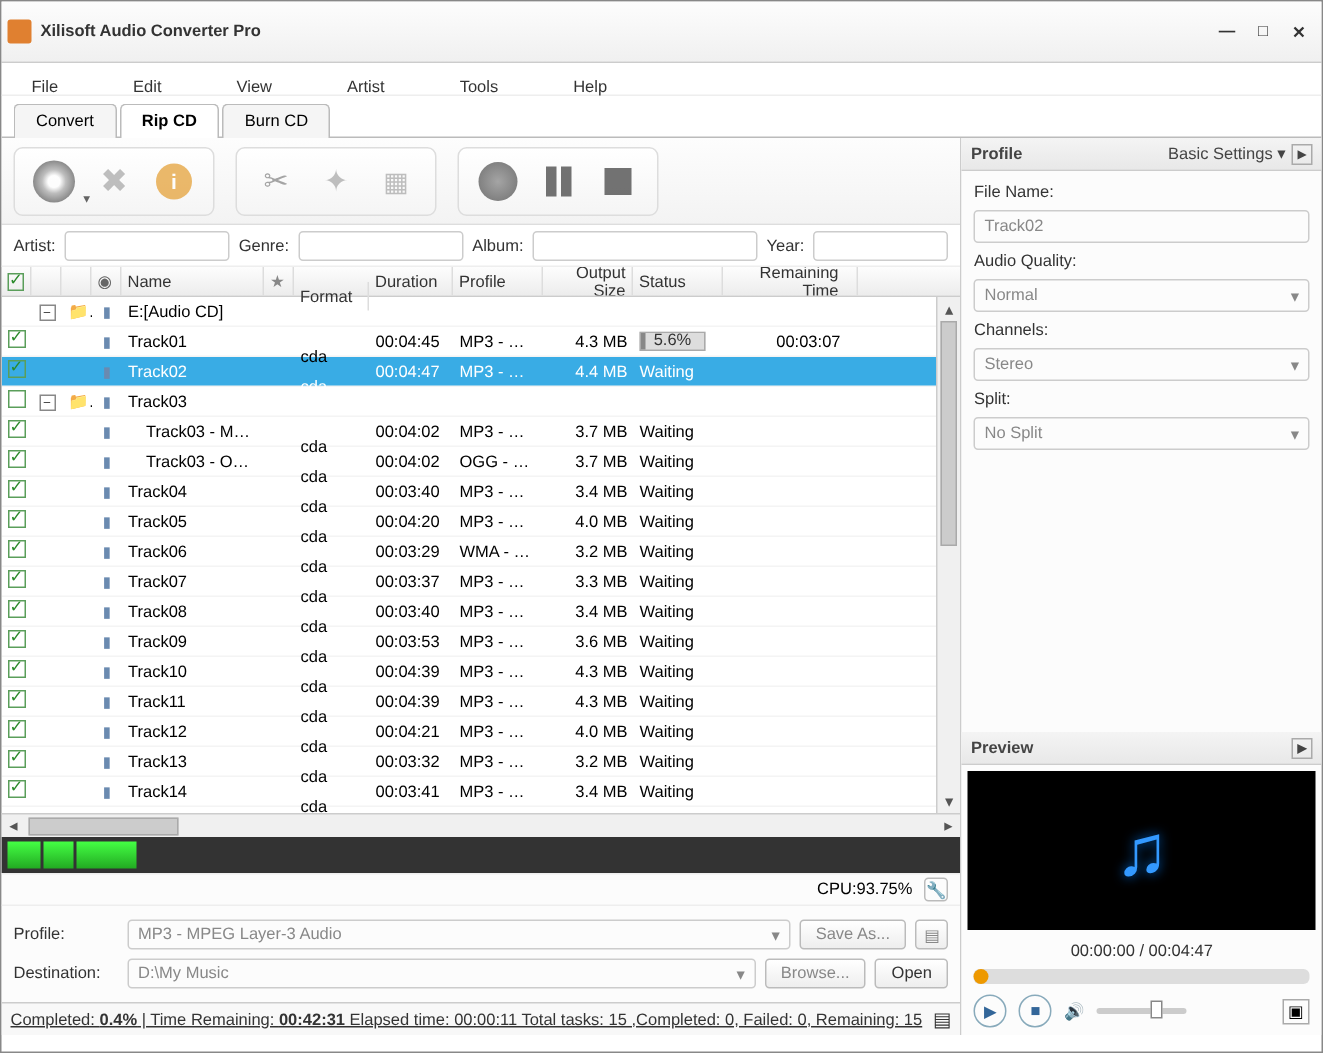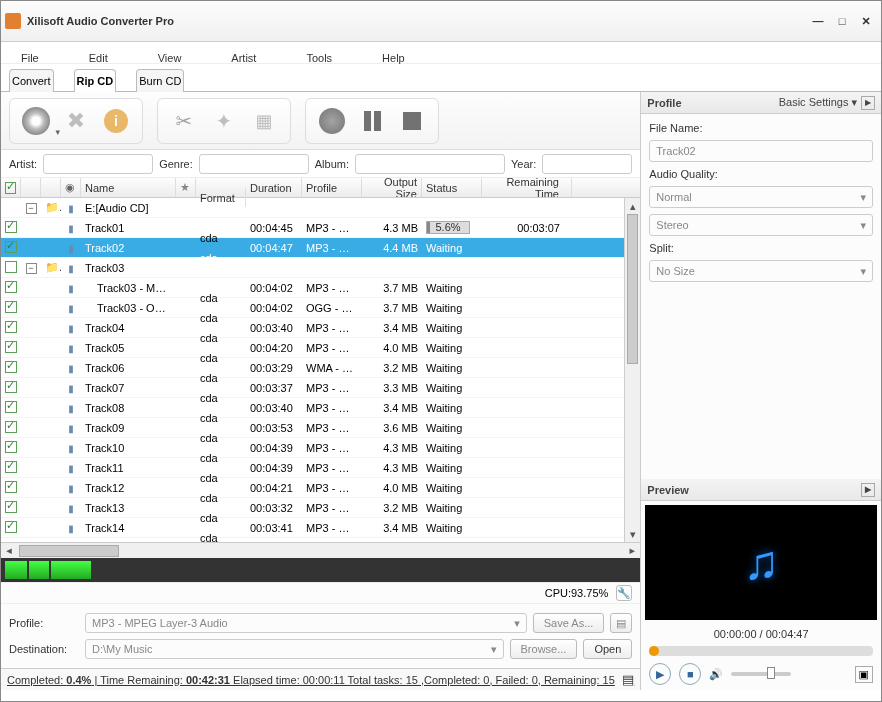--- a/index.html
+++ b/index.html
@@ -5,21 +5,21 @@
 *{box-sizing:border-box;margin:0;padding:0;font-family:Tahoma,Arial,sans-serif;font-size:11px;}
 body{background:#fff;width:882px;height:702px;overflow:hidden;border:1px solid #888;}
 .titlebar{background:linear-gradient(#fdfdfd,#f0f0f0);height:41px;display:flex;align-items:center;padding:0 4px;border-bottom:1px solid #ccc;}
 .app-icon{width:16px;height:16px;background:#e08030;border-radius:2px;margin-right:6px;}
 .titlebar-title{font-weight:bold;color:#333;flex:1;}
 .win-btns{display:flex;gap:2px;}
 .win-btn{width:22px;height:18px;display:flex;align-items:center;justify-content:center;font-weight:bold;color:#333;cursor:pointer;}
 .menubar{height:22px;display:flex;align-items:center;padding:0 20px;gap:50px;background:#fff;border-bottom:1px solid #eee;}
 .menu-item{color:#333;cursor:pointer;margin-top:11px;}
 .tabbar{height:28px;display:flex;align-items:flex-end;padding:0 8px;background:#fff;border-bottom:1px solid #bbb;}
-.tab{padding:5px 2px;border:1px solid #bbb;border-bottom:none;border-radius:4px 4px 0 0;background:#f5f5f5;margin-right:20px;cursor:pointer;position:relative;top:1px;}
+.tab{padding:5px 14px;border:1px solid #bbb;border-bottom:none;border-radius:4px 4px 0 0;background:#f5f5f5;margin-right:2px;cursor:pointer;position:relative;top:1px;}
 .tab.active{background:#fff;font-weight:bold;}
 .main-wrap{display:flex;height:598px;}
 .left-pane{flex:1;display:flex;flex-direction:column;border-right:1px solid #ccc;}
 .toolbar{height:58px;background:linear-gradient(#fdfdfd,#f3f3f3);display:flex;align-items:center;padding:0 8px;gap:14px;border-bottom:1px solid #ddd;}
 .tool-group{display:flex;align-items:center;gap:8px;border:1px solid #ddd;border-radius:6px;padding:6px 10px;background:linear-gradient(#fff,#f5f5f5);}
 .tool-btn{width:32px;height:32px;display:flex;align-items:center;justify-content:center;cursor:pointer;opacity:0.75;}
 .disc{background:radial-gradient(circle,#fff 20%,#aaa 40%,#666 70%,#333 90%);border-radius:50%;width:28px;height:28px;position:relative;}
 .disc:after{content:"▾";position:absolute;right:-10px;bottom:-2px;font-size:9px;color:#333;}
 .meta-row{height:28px;display:flex;align-items:center;padding:0 8px;gap:6px;background:#fff;border-bottom:1px solid #eee;}
 .meta-row label{color:#333;}
@@ -470,27 +470,28 @@
   <div class="profile-body">
     <div class="field-label">File Name:</div>
     <div class="field-input">
           <span>Track02</span>
         </div>
     <div class="field-label">Audio Quality:</div>
     <div class="field-input">
           <span>Normal</span>
           <span>▾</span>
         </div>
+    <div class="field-label">Channels:</div>
     <div class="field-input">
           <span>Stereo</span>
           <span>▾</span>
         </div>
     <div class="field-label">Split:</div>
     <div class="field-input">
-          <span>No Size</span>
+          <span>No Split</span>
           <span>▾</span>
         </div>
   </div>
   <div style="flex:1"></div>
   <div class="panel-head">
     <span>Preview</span>
     <span class="play-tri">▶</span>
   </div>
   <div class="preview-body">
     <div class="preview-screen">

